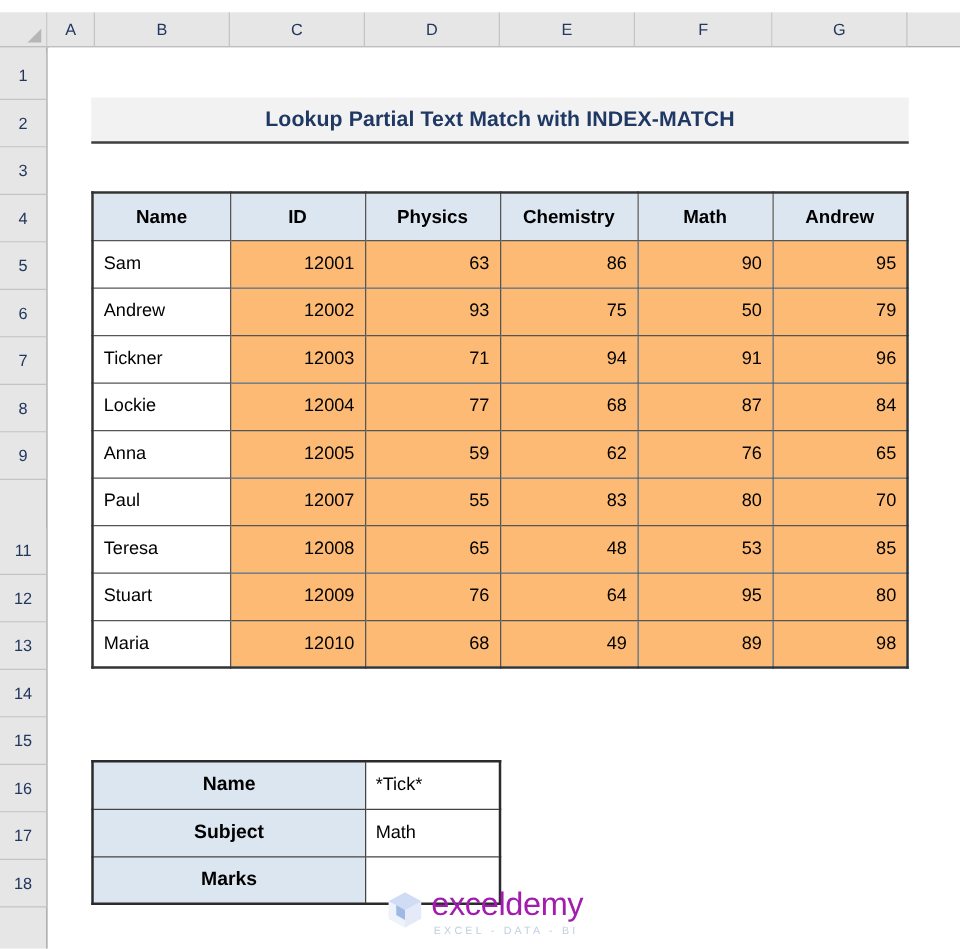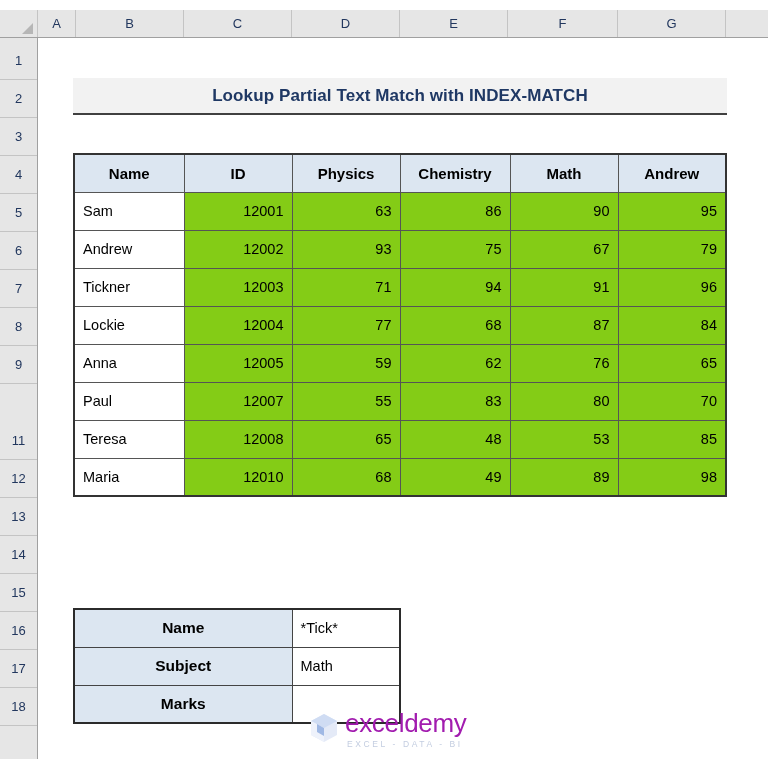--- a/index.html
+++ b/index.html
@@ -122,21 +122,21 @@
     font-weight: bold;
     text-align: center;
     font-size: 15px;
   }
   #main-table td.name-cell {
     text-align: left;
     background: #ffffff;
   }
   #main-table td.num-cell {
     text-align: right;
-    background: #84cc16;
+    background: #fdba74;
   }
 
   
   #lookup-table {
     position: absolute;
     left: 34px; top: 570px;
     border-collapse: collapse;
     table-layout: fixed;
     border: 2px solid #2b2b2b;
   }
@@ -250,21 +250,21 @@
             <td class="num-cell">63</td>
             <td class="num-cell">86</td>
             <td class="num-cell">90</td>
             <td class="num-cell">95</td>
           </tr>
           <tr>
             <td class="name-cell">Andrew</td>
             <td class="num-cell">12002</td>
             <td class="num-cell">93</td>
             <td class="num-cell">75</td>
-            <td class="num-cell">67</td>
+            <td class="num-cell">50</td>
             <td class="num-cell">79</td>
           </tr>
           <tr>
             <td class="name-cell">Tickner</td>
             <td class="num-cell">12003</td>
             <td class="num-cell">71</td>
             <td class="num-cell">94</td>
             <td class="num-cell">91</td>
             <td class="num-cell">96</td>
           </tr>
@@ -292,20 +292,28 @@
             <td class="num-cell">80</td>
             <td class="num-cell">70</td>
           </tr>
           <tr>
             <td class="name-cell">Teresa</td>
             <td class="num-cell">12008</td>
             <td class="num-cell">65</td>
             <td class="num-cell">48</td>
             <td class="num-cell">53</td>
             <td class="num-cell">85</td>
+          </tr>
+          <tr>
+            <td class="name-cell">Stuart</td>
+            <td class="num-cell">12009</td>
+            <td class="num-cell">76</td>
+            <td class="num-cell">64</td>
+            <td class="num-cell">95</td>
+            <td class="num-cell">80</td>
           </tr>
           <tr>
             <td class="name-cell">Maria</td>
             <td class="num-cell">12010</td>
             <td class="num-cell">68</td>
             <td class="num-cell">49</td>
             <td class="num-cell">89</td>
             <td class="num-cell">98</td>
           </tr>
         </tbody>

